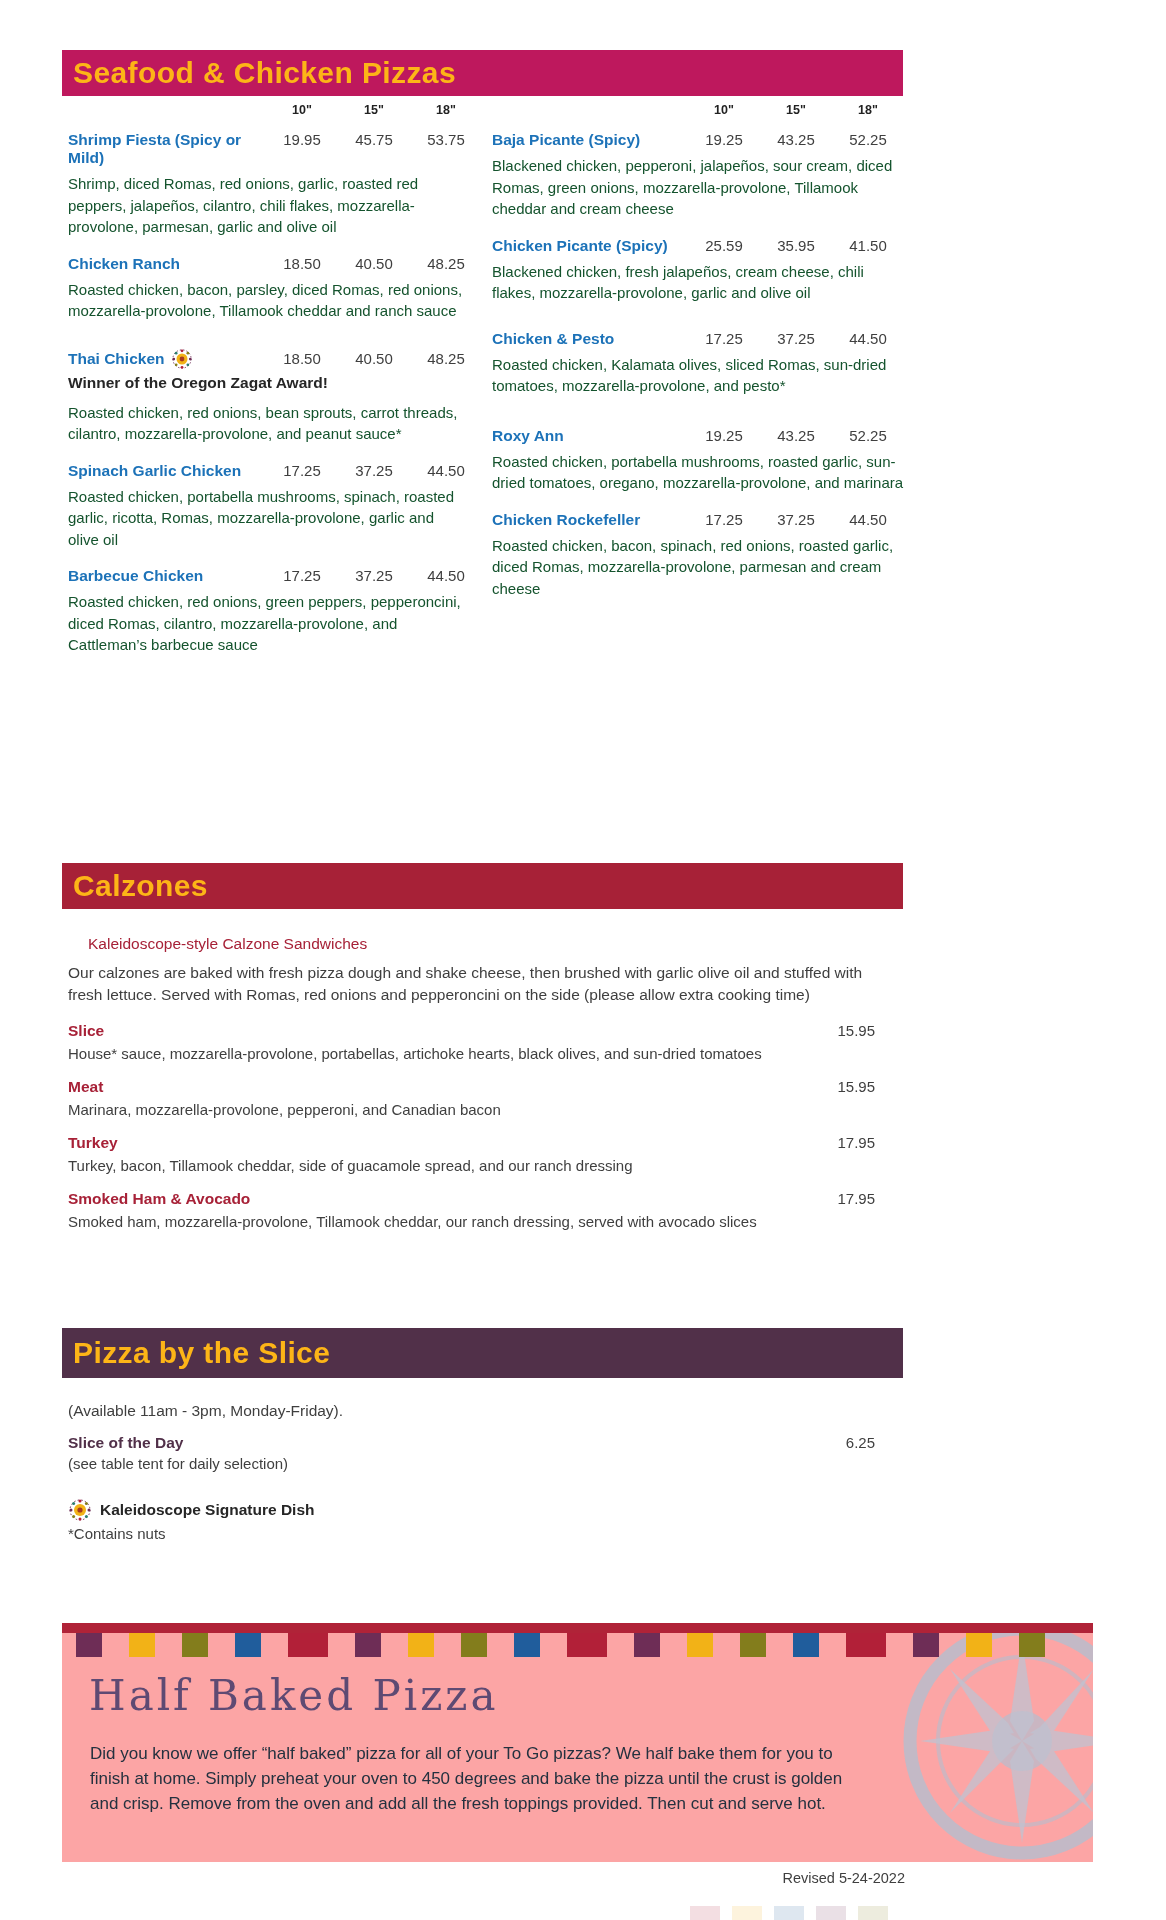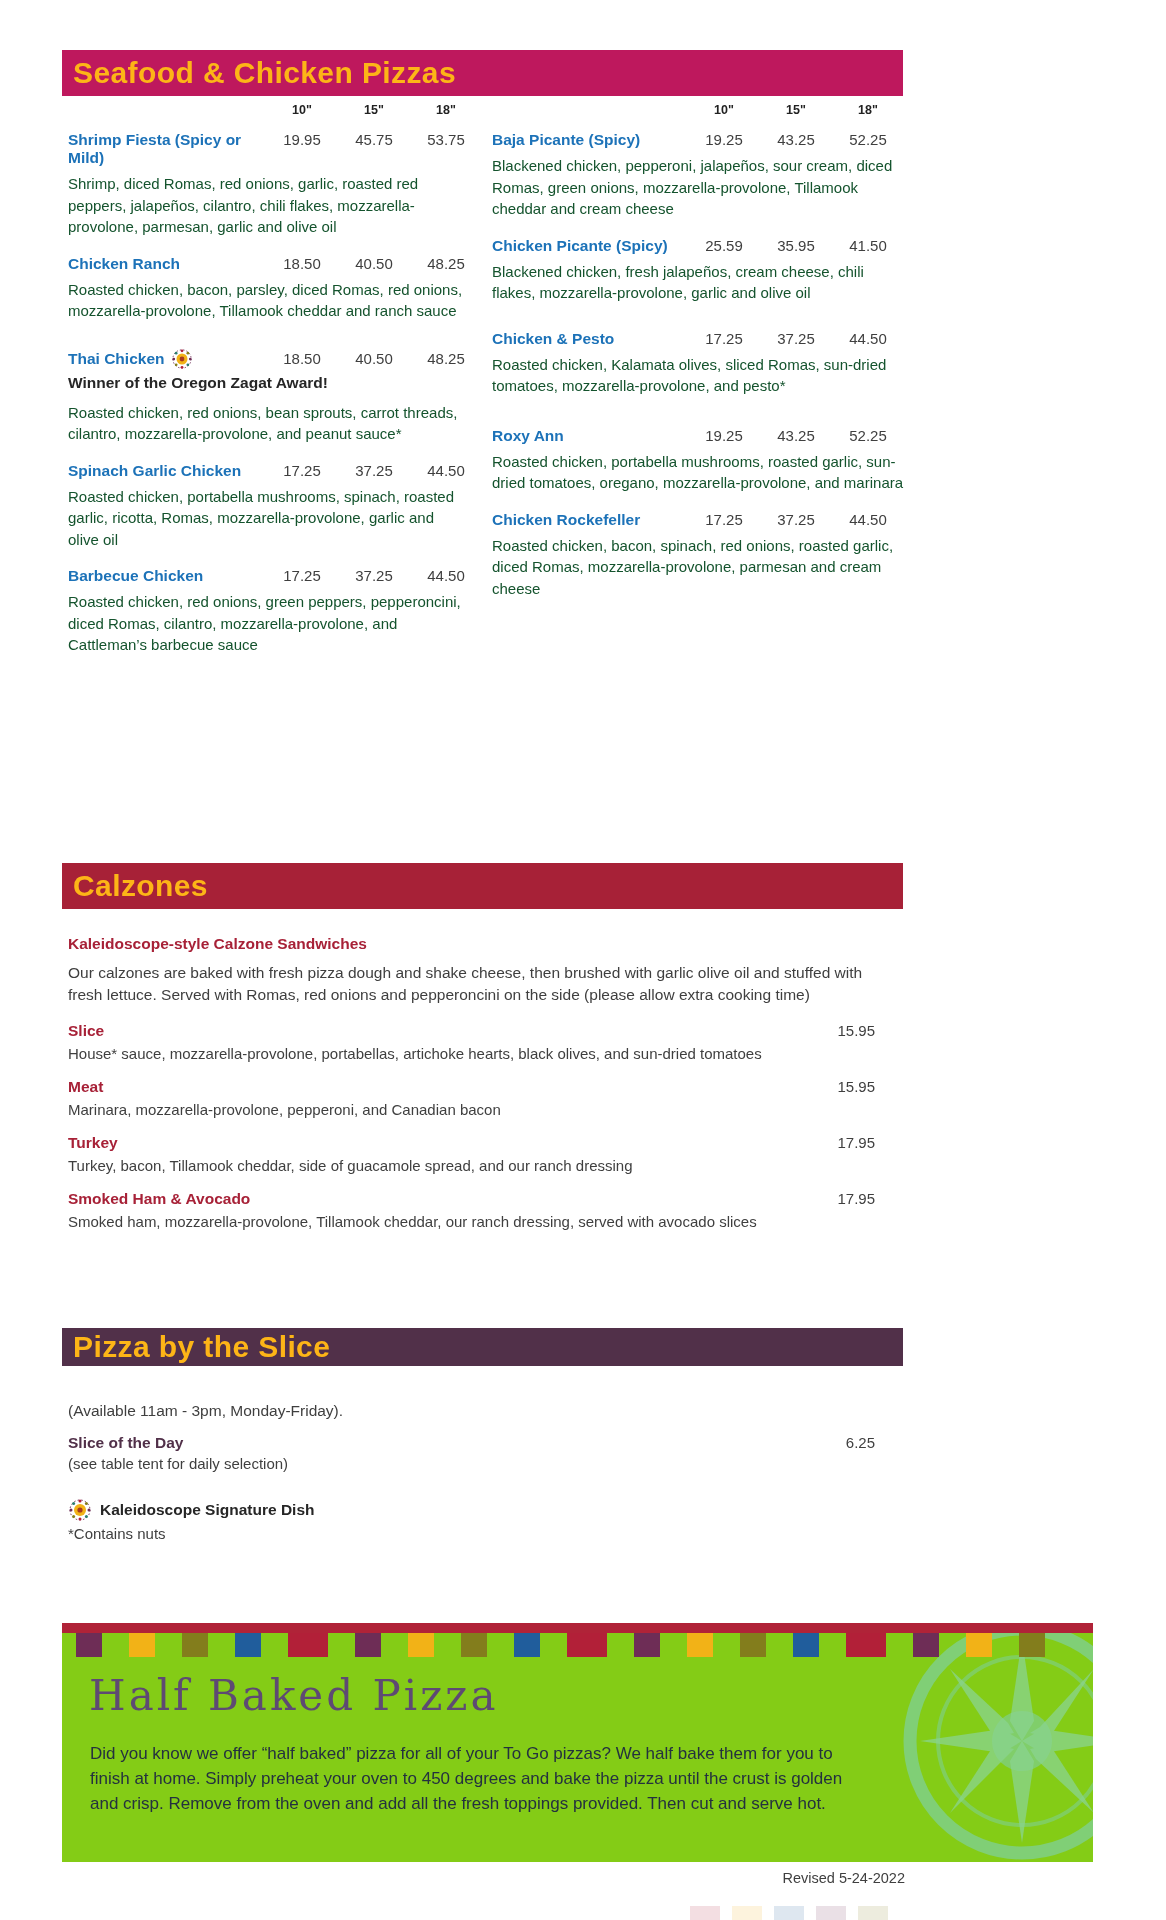--- a/index.html
+++ b/index.html
@@ -6,56 +6,56 @@
   .page{
     position:relative;width:1166px;height:1920px;background:#ffffff;overflow:hidden;
     font-family:"Liberation Sans","DejaVu Sans",sans-serif;color:#3f3f3f;
   }
   
   .bar{position:absolute;left:62px;width:841px;height:46px;display:flex;align-items:center;
        padding-left:11px;box-sizing:border-box;}
   .bar-title{font-weight:bold;font-size:30px;color:#fdb517;letter-spacing:.4px;}
   #bar-pizzas{top:50px;background:#be185d;}
   #bar-calzones{top:863px;background:#a72137;}
-  #bar-slice{top:1328px;background:#513049;height:38px;}
+  #bar-slice{top:1328px;background:#513049;height:50px;}
   
   .pizza-col{position:absolute;top:103px;}
   #col-left{left:68px;width:414px;}
   #col-right{left:492px;width:412px;}
   .size-row,.pizza-row{display:grid;grid-template-columns:1fr 72px 72px 72px;align-items:baseline;}
   .size-row{font-size:12.5px;font-weight:bold;color:#222;margin-bottom:14px;}
   .size-cell{text-align:center;}
   .pizza-item{margin-bottom:17px;}
   .pizza-name{font-weight:bold;font-size:15.5px;color:#1c72b8;}
   .name-wrap{display:flex;align-items:center;gap:7px;}
   .price{text-align:center;font-size:15px;color:#3f3f3f;}
   .pizza-desc{font-size:15px;line-height:21.5px;color:#14532d;margin-top:6px;max-width:400px;}
   #col-right .pizza-desc{max-width:412px;}
   .award{font-size:15.5px;font-weight:bold;color:#262626;margin-top:4px;}
   
   #calzones-body{position:absolute;left:68px;top:909px;width:807px;}
-  .cz-subtitle{margin-top:26px;font-size:15.5px;font-weight:bold;color:#a72137;}
+  .cz-subtitle{margin-top:26px;font-size:15.5px;font-weight:normal;color:#a72137;margin-left:20px;}
   .cz-intro{margin-top:9px;font-size:15.5px;line-height:22px;color:#3f3f3f;max-width:800px;}
   .cz-item{margin-top:16px;}
   .cz-row{display:grid;grid-template-columns:1fr 60px;align-items:baseline;}
   .cz-name{font-weight:bold;font-size:15.5px;color:#a72137;}
   .cz-price{text-align:right;font-size:15px;color:#3f3f3f;}
   .cz-desc{margin-top:5px;font-size:15px;color:#3f3f3f;}
   
   #slice-body{position:absolute;left:68px;top:1378px;width:807px;}
   .slice-avail{margin-top:24px;font-size:15.5px;color:#3f3f3f;}
   .slice-item{margin-top:14px;}
   .slice-row{display:grid;grid-template-columns:1fr 60px;align-items:baseline;}
   .slice-name{font-weight:bold;font-size:15.5px;color:#513049;}
   .slice-note{font-size:15px;color:#3f3f3f;margin-top:3px;}
   .sig-row{margin-top:26px;display:flex;align-items:center;gap:8px;}
   .sig-label{font-weight:bold;font-size:15.5px;color:#262626;}
   .sig-note{font-size:15px;color:#3f3f3f;margin-top:3px;}
   
-  #half-baked{position:absolute;left:62px;top:1623px;width:1031px;height:239px;background:#84cc16;overflow:hidden;}
+  #half-baked{position:absolute;left:62px;top:1623px;width:1031px;height:239px;background:#fca5a5;overflow:hidden;}
   #hb-redbar{position:absolute;left:0;top:0;width:100%;height:10px;background:#b02338;}
   #hb-squares{position:absolute;left:14px;top:10px;height:24px;display:flex;}
   .hb-sq{height:24px;margin-right:27px;flex:0 0 auto;}
   .hb-title{position:absolute;left:27px;top:48px;font-family:"DejaVu Serif",serif;
             font-size:42px;color:#5e4a73;letter-spacing:3px;}
   .hb-body{position:absolute;left:28px;top:118px;width:785px;font-size:17px;line-height:25px;color:#24313f;}
   #hb-compass{position:absolute;left:800px;top:-12px;opacity:.55;}
   
   #revised{position:absolute;left:62px;top:1870px;width:843px;text-align:right;font-size:14.5px;color:#3f3f3f;}
   #bottom-fragment{position:absolute;left:690px;top:1906px;height:14px;display:flex;opacity:.14;}

